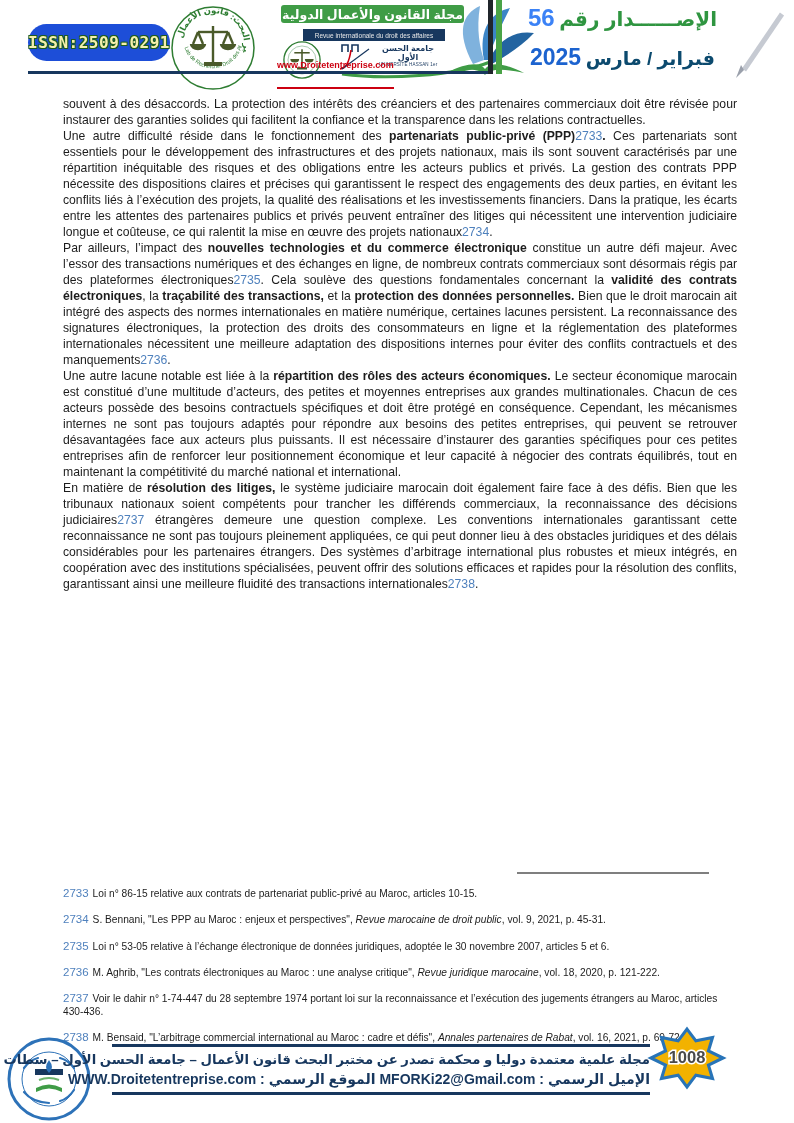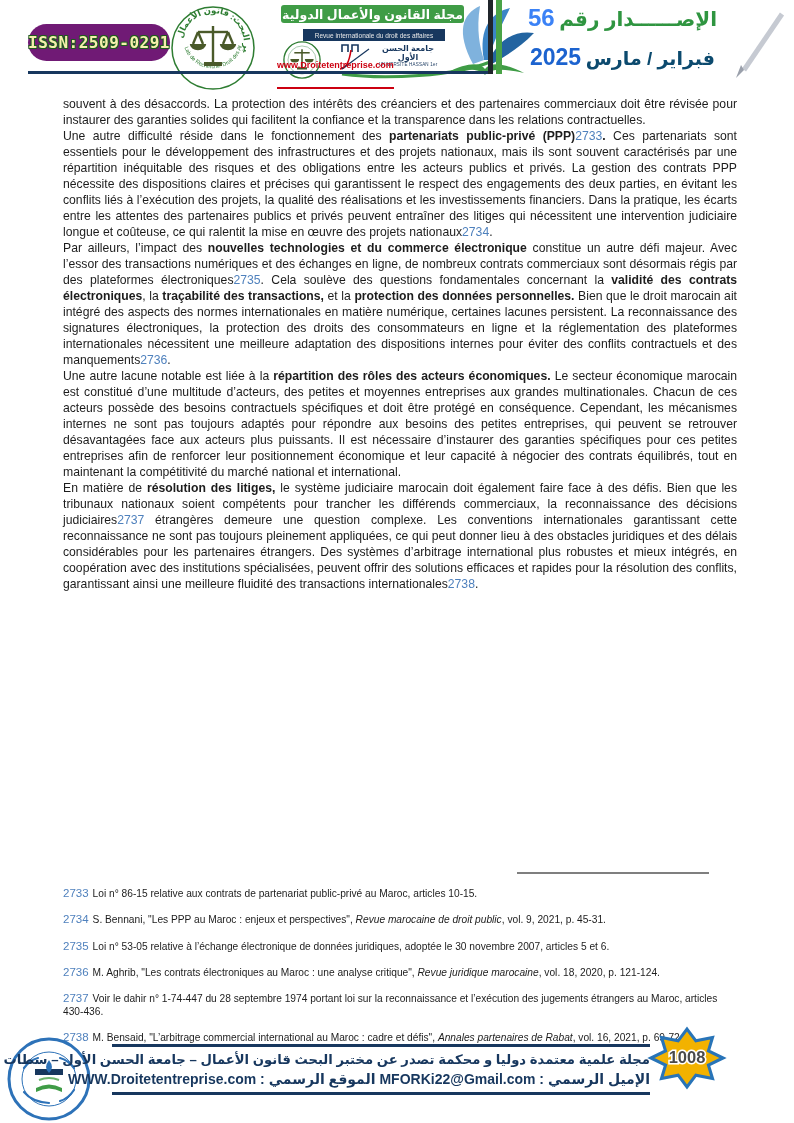--- a/index.html
+++ b/index.html
@@ -1,19 +1,19 @@
 <!DOCTYPE html>
 <html lang="fr"><head>
 <meta charset="utf-8">
 <style>
   html,body{margin:0;padding:0;background:#888;}
   .page{position:relative;width:794px;height:1123px;background:#fff;overflow:hidden;
         font-family:"Liberation Sans","DejaVu Sans",sans-serif;margin:0 auto;}
   
-  .issn-badge{position:absolute;left:28px;top:24px;width:142px;height:37px;background:#701a75;
+  .issn-badge{position:absolute;left:28px;top:24px;width:142px;height:37px;background:#1d4ed8;
     border-radius:19px;display:flex;align-items:center;justify-content:center;}
   .issn-badge span{font-family:"DejaVu Sans Mono",monospace;font-weight:bold;font-size:16px;
     color:#f5efad;letter-spacing:.5px;
     text-shadow:1px 1px 0 #1e5c1e,-1px 1px 0 #1e5c1e,1px -1px 0 #1e5c1e,-1px -1px 0 #1e5c1e;}
   .logo-circle{position:absolute;left:171px;top:6px;width:84px;height:84px;}
   .green-banner{position:absolute;left:281px;top:5px;width:183px;height:18px;background:#3f9c46;
     border-radius:3px;display:flex;align-items:center;justify-content:center;}
   .green-banner span{color:#fff;font-weight:bold;font-size:12.5px;direction:rtl;}
   .navy-strip{position:absolute;left:303px;top:29px;width:142px;height:12px;background:#17375e;
     display:flex;align-items:center;justify-content:center;}
@@ -162,21 +162,21 @@
       <p><span>Par ailleurs, l’impact des </span><span class="b">nouvelles technologies et du commerce électronique</span><span> constitue un autre défi majeur. Avec l’essor des transactions numériques et des échanges en ligne, de nombreux contrats commerciaux sont désormais régis par des plateformes électroniques</span><span class="ref">2735</span><span>. Cela soulève des questions fondamentales concernant la </span><span class="b">validité des contrats électroniques</span><span>, la </span><span class="b">traçabilité des transactions,</span><span> et la </span><span class="b">protection des données personnelles.</span><span> Bien que le droit marocain ait intégré des aspects des normes internationales en matière numérique, certaines lacunes persistent. La reconnaissance des signatures électroniques, la protection des droits des consommateurs en ligne et la réglementation des plateformes internationales nécessitent une meilleure adaptation des dispositions internes pour éviter des conflits contractuels et des manquements</span><span class="ref">2736</span><span>.</span></p>
       <p><span>Une autre lacune notable est liée à la </span><span class="b">répartition des rôles des acteurs économiques.</span><span> Le secteur économique marocain est constitué d’une multitude d’acteurs, des petites et moyennes entreprises aux grandes multinationales. Chacun de ces acteurs possède des besoins contractuels spécifiques et doit être protégé en conséquence. Cependant, les mécanismes internes ne sont pas toujours adaptés pour répondre aux besoins des petites entreprises, qui peuvent se retrouver désavantagées face aux acteurs plus puissants. Il est nécessaire d’instaurer des garanties spécifiques pour ces petites entreprises afin de renforcer leur positionnement économique et leur capacité à négocier des contrats équilibrés, tout en maintenant la compétitivité du marché national et international.</span></p>
       <p><span>En matière de </span><span class="b">résolution des litiges,</span><span> le système judiciaire marocain doit également faire face à des défis. Bien que les tribunaux nationaux soient compétents pour trancher les différends commerciaux, la reconnaissance des décisions judiciaires</span><span class="ref">2737</span><span> étrangères demeure une question complexe. Les conventions internationales garantissant cette reconnaissance ne sont pas toujours pleinement appliquées, ce qui peut donner lieu à des obstacles juridiques et des délais considérables pour les partenaires étrangers. Des systèmes d’arbitrage international plus robustes et mieux intégrés, en coopération avec des institutions spécialisées, peuvent offrir des solutions efficaces et rapides pour la résolution des conflits, garantissant ainsi une meilleure fluidité des transactions internationales</span><span class="ref">2738</span><span>.</span></p>
     </div>
 
   <div class="fn-rule"></div>
   <div class="footnotes" id="footnotes">
       <div class="footnote"><span class="fn-num">2733</span><span>Loi n° 86-15 relative aux contrats de partenariat public-privé au Maroc, articles 10-15.</span></div>
       <div class="footnote"><span class="fn-num">2734</span><span>S. Bennani, "Les PPP au Maroc : enjeux et perspectives", </span><span class="i">Revue marocaine de droit public</span><span>, vol. 9, 2021, p. 45-31.</span></div>
       <div class="footnote"><span class="fn-num">2735</span><span>Loi n° 53-05 relative à l’échange électronique de données juridiques, adoptée le 30 novembre 2007, articles 5 et 6.</span></div>
-      <div class="footnote"><span class="fn-num">2736</span><span>M. Aghrib, "Les contrats électroniques au Maroc : une analyse critique", </span><span class="i">Revue juridique marocaine</span><span>, vol. 18, 2020, p. 121-124.</span></div>
+      <div class="footnote"><span class="fn-num">2736</span><span>M. Aghrib, "Les contrats électroniques au Maroc : une analyse critique", </span><span class="i">Revue juridique marocaine</span><span>, vol. 18, 2020, p. 121-222.</span></div>
       <div class="footnote"><span class="fn-num">2737</span><span>Voir le dahir n° 1-74-447 du 28 septembre 1974 portant loi sur la reconnaissance et l’exécution des jugements étrangers au Maroc, articles 430-436.</span></div>
       <div class="footnote"><span class="fn-num">2738</span><span>M. Bensaid, "L’arbitrage commercial international au Maroc : cadre et défis", </span><span class="i">Annales partenaires de Rabat</span><span>, vol. 16, 2021, p. 69-72.</span></div>
     </div>
 
   <svg class="footer-stamp" viewBox="0 0 86 86">
     <circle cx="43" cy="43" r="40" fill="#ffffff" stroke="#2d72b8" stroke-width="3"></circle>
     <circle cx="43" cy="43" r="27" fill="none" stroke="#2d72b8" stroke-width="1"></circle>
     <path d="M18,32 q6,-8 14,-10 M54,22 q8,2 14,10 M18,56 q8,10 25,11 M68,54 q-6,9 -14,11" stroke="#2d72b8" stroke-width="2.2" fill="none" stroke-linecap="round"></path>
     <rect x="29" y="33" width="28" height="6" fill="#17375e"></rect>
     <path d="M43,24 q-6,8 0,13 q6,-5 0,-13" fill="#2d72b8"></path>

